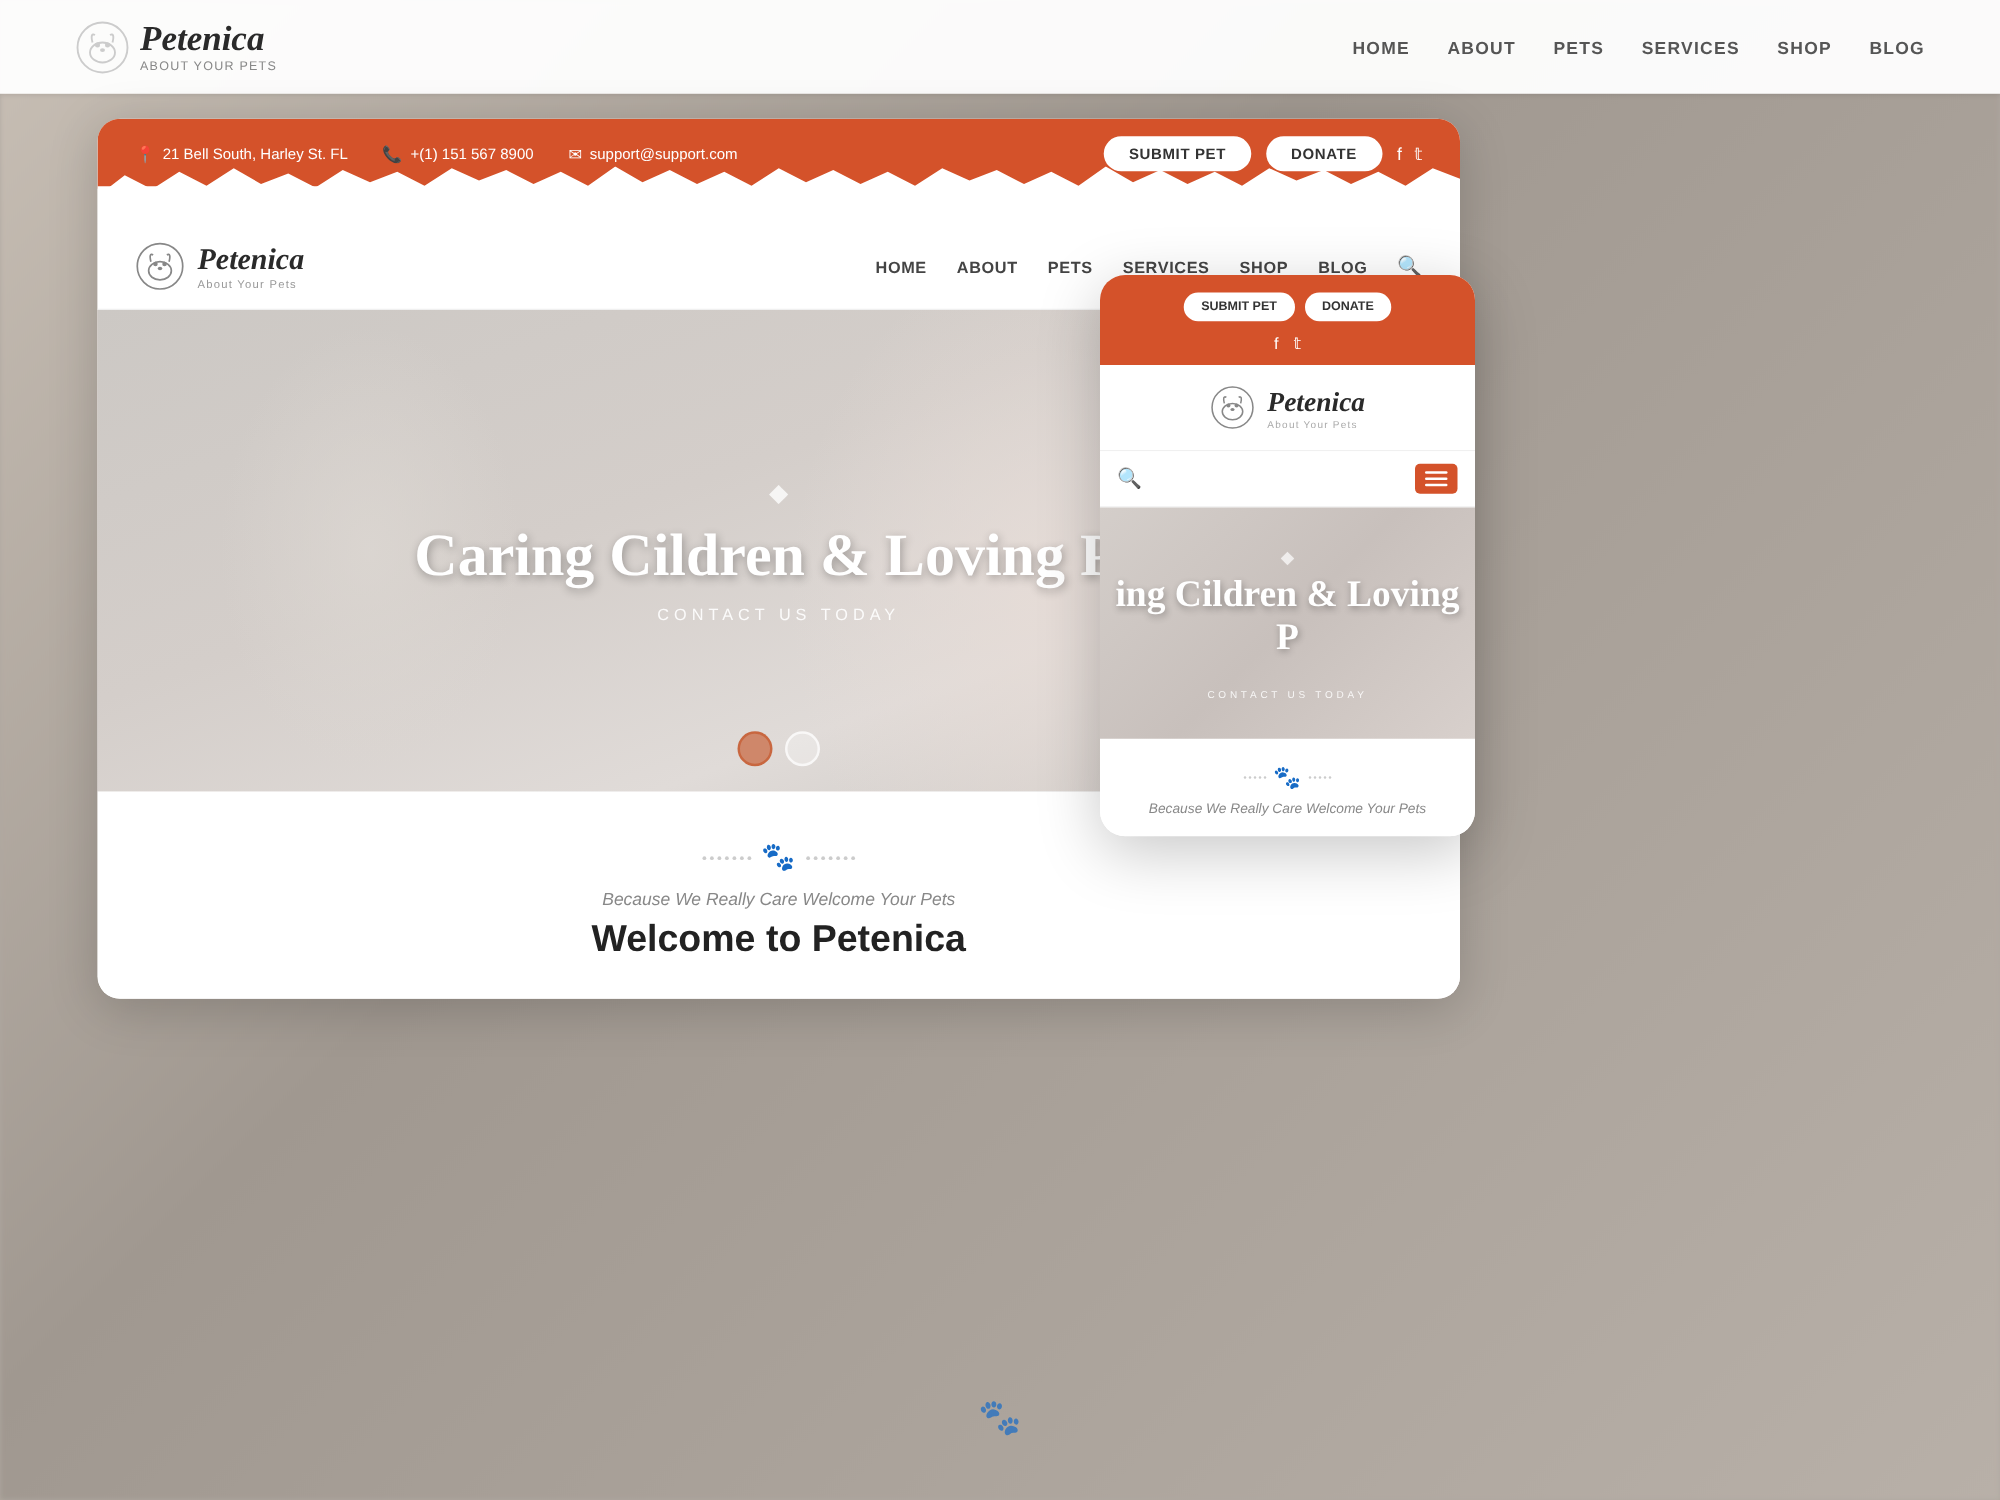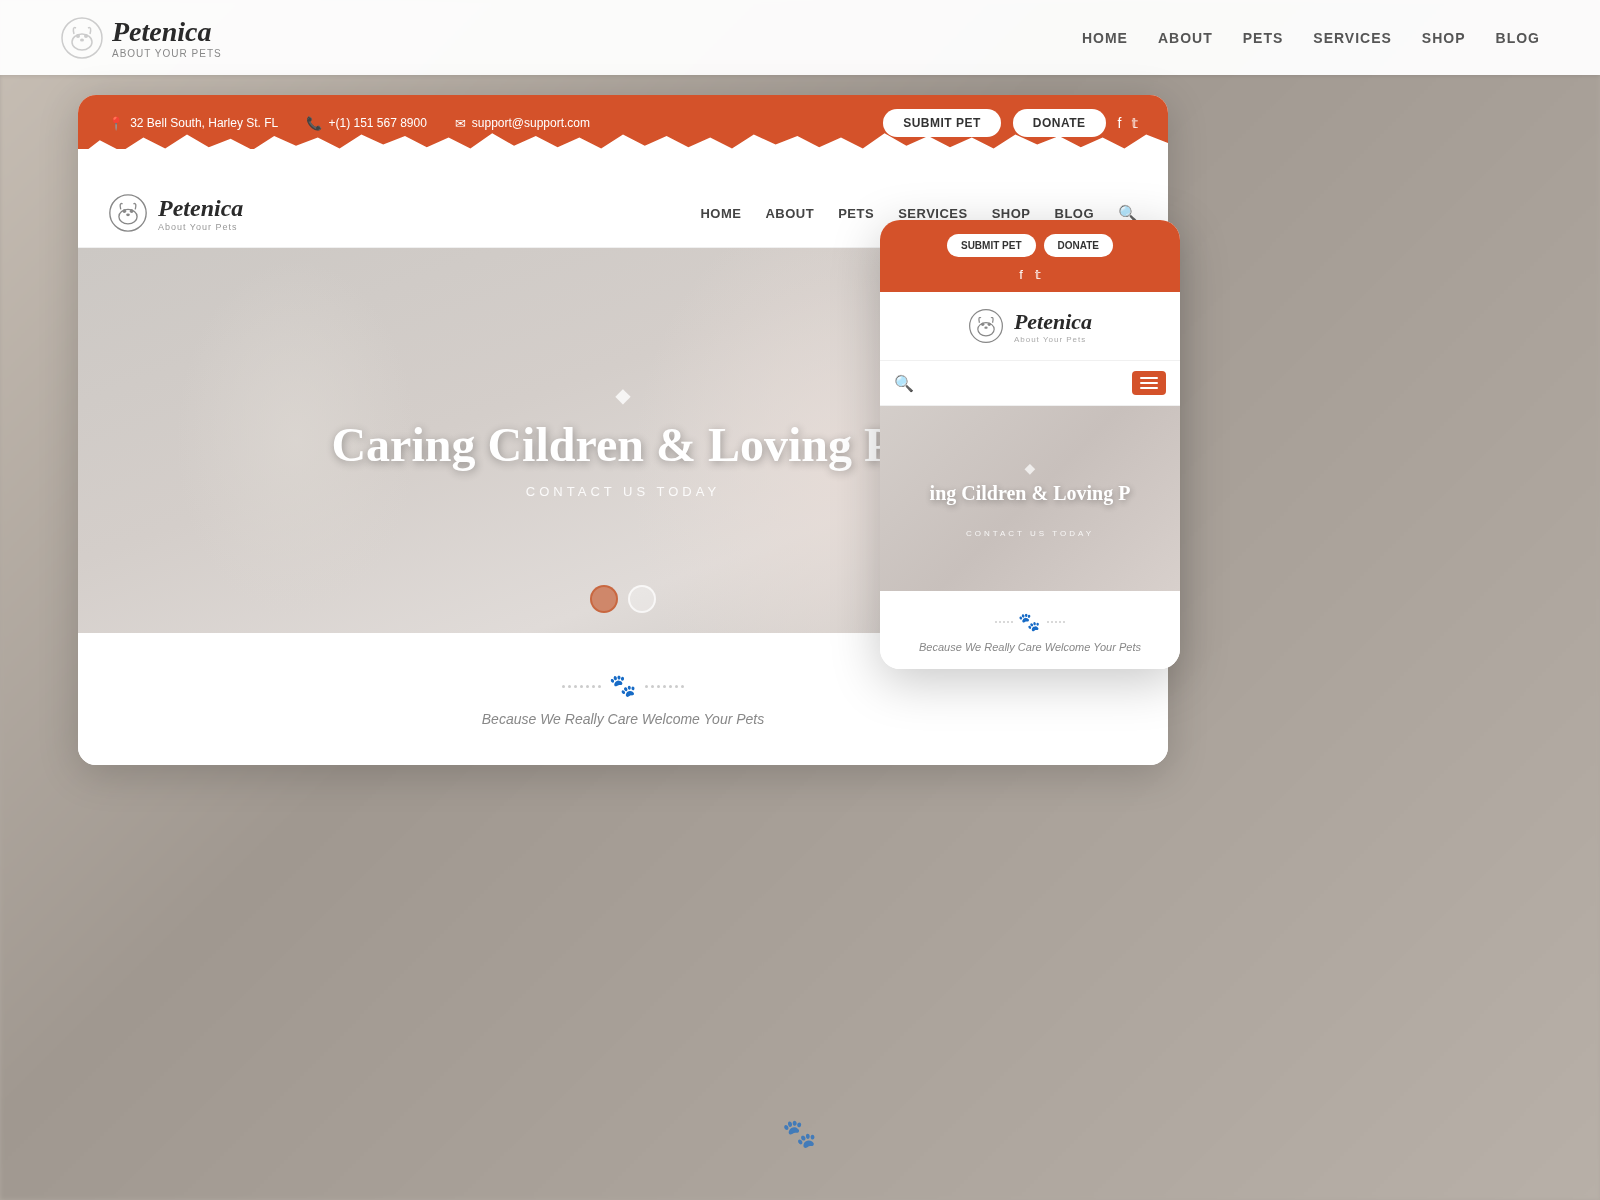--- a/index.html
+++ b/index.html
@@ -478,21 +478,21 @@
       text-align: center;
     }
 
     .mobile-hero-diamond {
       color: rgba(255,255,255,0.7);
       font-size: 14px;
       margin-bottom: 6px;
     }
 
     .mobile-hero-title {
-      font-size: 20px;
+      font-size: 30px;
       font-weight: 700;
       color: white;
       text-shadow: 1px 2px 6px rgba(0,0,0,0.3);
       font-family: Georgia, serif;
       margin-bottom: 24px;
     }
 
     .mobile-hero-subtitle {
       font-size: 8px;
       letter-spacing: 3px;
@@ -583,21 +583,21 @@
     <a href="#">BLOG</a>
   </nav>
 </div>
 
 <div class="desktop-card">
 
   <div class="orange-bar">
     <div class="contact-info">
       <div class="contact-item">
         <span class="icon">📍</span>
-        <span>32 Bell South, Harley St. FL</span>
+        <span>21 Bell South, Harley St. FL</span>
       </div>
       <div class="contact-item">
         <span class="icon">📞</span>
         <span>+(1) 151 567 8900</span>
       </div>
       <div class="contact-item">
         <span class="icon">✉</span>
         <span>support@support.com</span>
       </div>
     </div>
@@ -670,20 +670,21 @@
         <div class="dot-small"></div>
         <div class="dot-small"></div>
         <div class="dot-small"></div>
         <div class="dot-small"></div>
         <div class="dot-small"></div>
         <div class="dot-small"></div>
         <div class="dot-small"></div>
       </div>
     </div>
     <p class="tagline">Because We Really Care Welcome Your Pets</p>
+    <h2 class="section-title">Welcome to Petenica</h2>
   </div>
 </div>
 
 <div class="mobile-card">
 
   <div class="mobile-orange-bar">
     <div class="mobile-buttons">
       <button class="btn-pill-sm">SUBMIT PET</button>
       <button class="btn-pill-sm">DONATE</button>
     </div>

